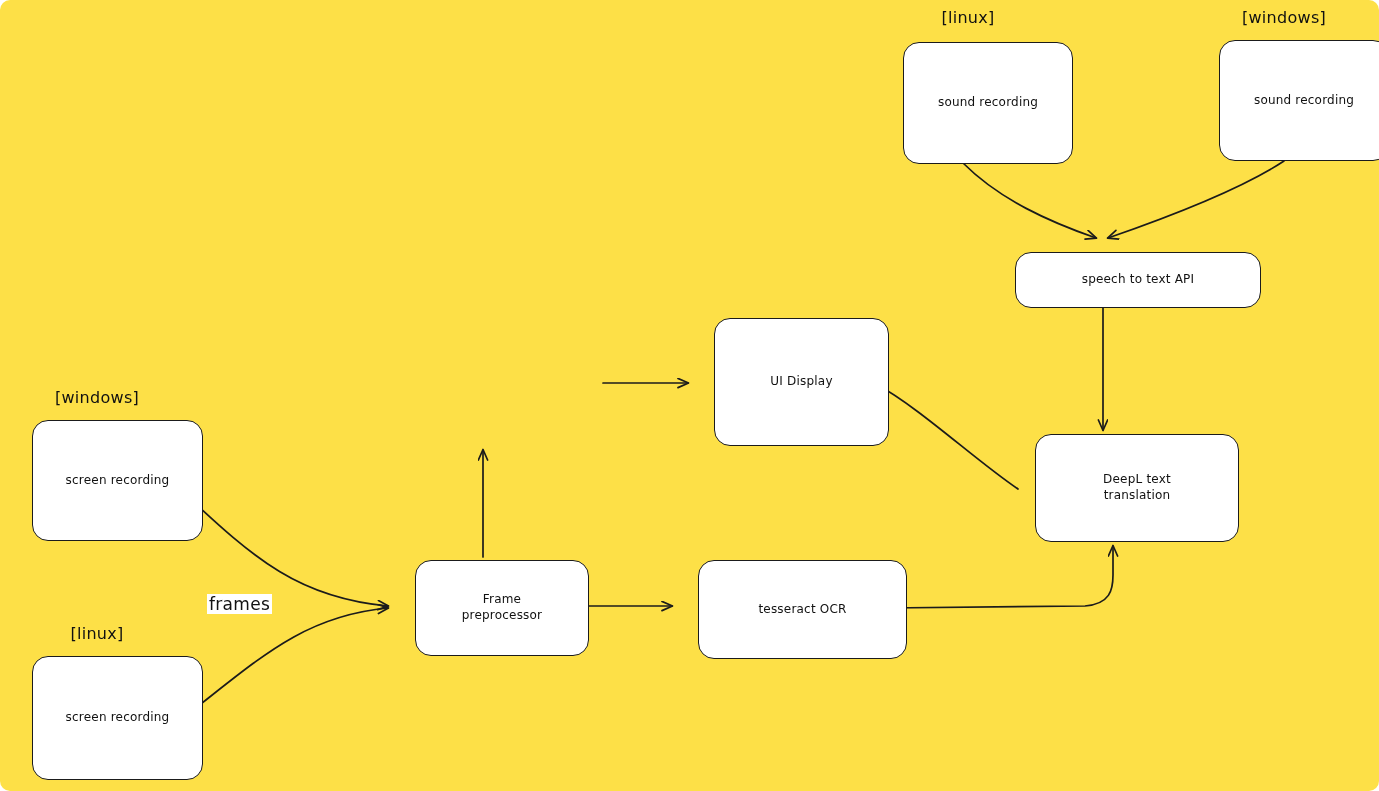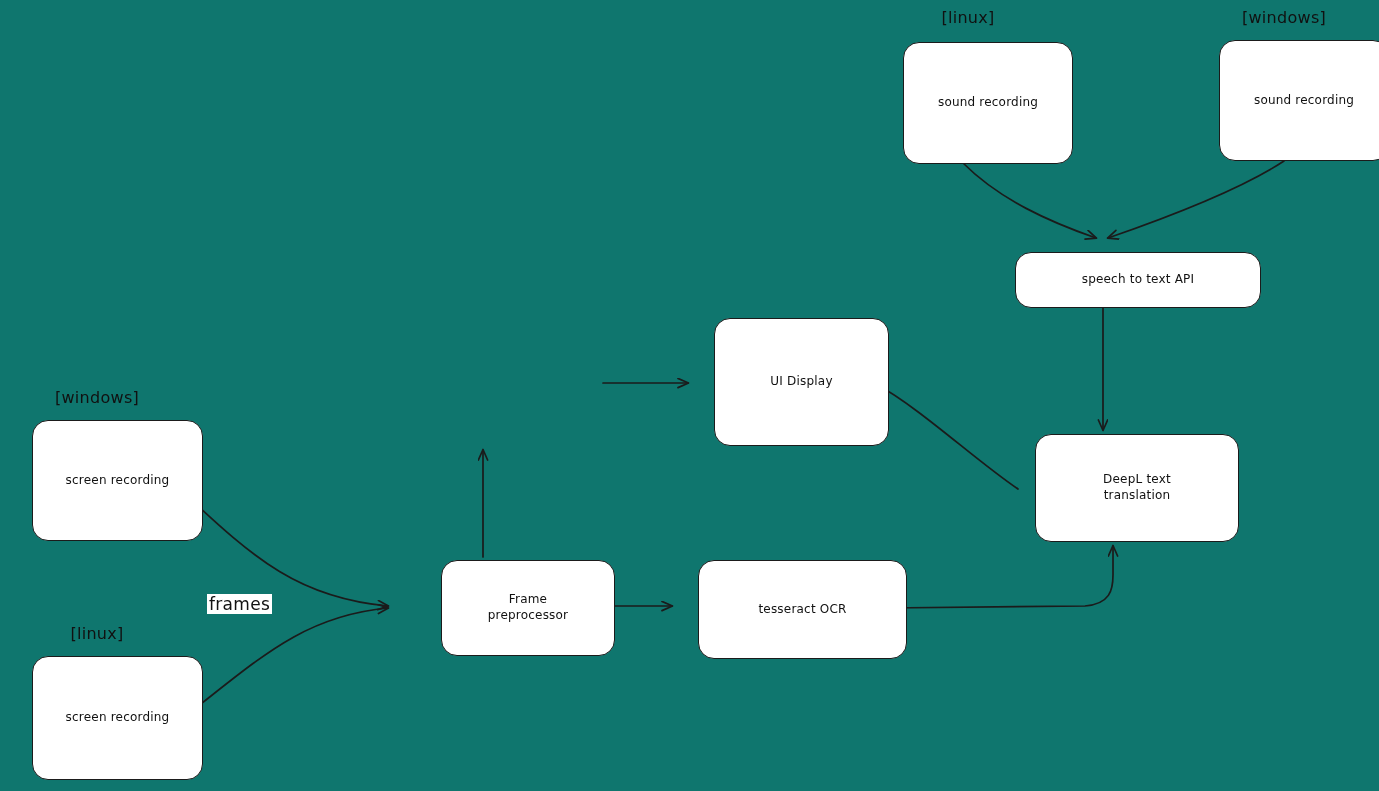--- a/index.html
+++ b/index.html
@@ -5,23 +5,24 @@
 <style>
   html, body {
     margin: 0;
     padding: 0;
     background: #ffffff;
   }
   #canvas {
     position: relative;
     width: 1379px;
     height: 791px;
-    background: #0f766e;
+    background: #fde047;
     overflow: hidden;
     font-family: "DejaVu Sans", sans-serif;
+    border-radius: 10px;
   }
   #edges {
     position: absolute;
     left: 0;
     top: 0;
     width: 1379px;
     height: 791px;
     pointer-events: none;
   }
   .node {
@@ -129,21 +130,21 @@
   </div>
 
   <div class="node" style="left:12px; top:420px; width:171px; height:121px;">
     <span class="node-label">screen recording</span>
   </div>
 
   <div class="node" style="left:12px; top:656px; width:171px; height:124px;">
     <span class="node-label">screen recording</span>
   </div>
 
-  <div class="node" style="left:421px; top:560px; width:174px; height:96px;">
+  <div class="node" style="left:395px; top:560px; width:174px; height:96px;">
     <span class="node-label">Frame
 preprocessor</span>
   </div>
 
   <div class="node" style="left:678px; top:560px; width:209px; height:99px;">
     <span class="node-label">tesseract OCR</span>
   </div>
 
   <div class="edge-label" style="left:188px; top:594px;margin-left:19px;">frames</div>
 

